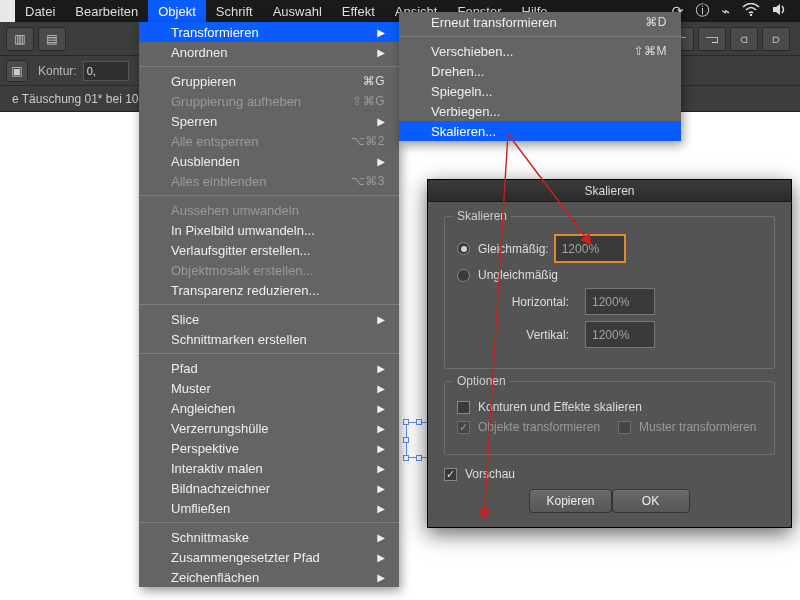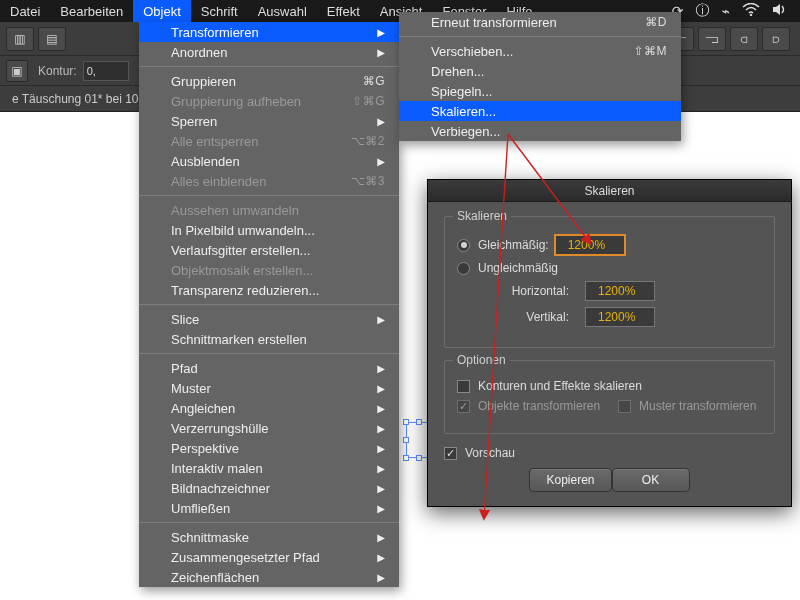--- a/index.html
+++ b/index.html
@@ -1,19 +1,19 @@
 <!DOCTYPE html>
 <html><head>
 <meta charset="utf-8">
 <style>
   * { box-sizing: border-box; margin: 0; padding: 0; font-family: "Lucida Grande", "Helvetica Neue", Arial, sans-serif; }
   body { background: #e8e8e8; width: 800px; height: 600px; overflow: hidden; position: relative; }
 
   
-  .menubar { background: #1a1a1a; height: 22px; display: flex; align-items: center; color: #ddd; font-size: 13px; }
+  .menubar { background: #1a1a1a; height: 22px; display: flex; align-items: center; color: #ddd; font-size: 13px; margin-left: 15px; }
   .menubar .mitem { padding: 0 10px; height: 100%; display: flex; align-items: center; cursor: default; }
   .menubar .mitem.active { background: #0a5cff; color: #fff; }
   .menubar-right { margin-left: auto; display: flex; align-items: center; gap: 12px; padding-right: 12px; color: #ddd; }
   .menubar-right span { font-size: 14px; }
 
   
   .toolbar { background: #3d3d3d; height: 34px; border-bottom: 1px solid #2a2a2a; display: flex; align-items: center; padding: 0 6px; }
   .toolbar2 { background: #3d3d3d; height: 30px; border-bottom: 1px solid #2a2a2a; display: flex; align-items: center; padding: 0 6px; color:#bbb; font-size:12px; gap:6px;}
   .tool-btn { width: 28px; height: 24px; background:#4a4a4a; border:1px solid #2a2a2a; border-radius:2px; margin-right:4px; display:flex;align-items:center;justify-content:center;color:#ccc;font-size:12px;}
   .mini-input { width:46px; height:20px; background:#2f2f2f; border:1px solid #555; color:#ddd; font-size:11px; padding:0 3px;}
@@ -43,21 +43,21 @@
   .dialog-title { background:linear-gradient(#3b3b3b,#2b2b2b); height:22px; display:flex; align-items:center; justify-content:center; color:#ddd; font-size:12px; border-bottom:1px solid #1a1a1a;}
   .dialog-body { padding:14px 16px 14px 16px; color:#ddd; font-size:12px; }
   .group { border:1px solid #6e6e6e; border-radius:2px; padding:12px 12px 14px 12px; margin-bottom:12px; position:relative;}
   .group-label { position:absolute; top:-8px; left:8px; background:#545454; padding:0 4px; color:#cfcfcf; font-size:12px;}
   .frow { display:flex; align-items:center; margin:6px 0; }
   .frow label { flex:0 0 auto; }
   .radio, .check { width:13px; height:13px; border:1px solid #888; margin-right:8px; display:inline-flex; align-items:center; justify-content:center; background:#3a3a3a;}
   .radio { border-radius:50%; }
   .radio.sel::after { content:""; width:6px; height:6px; background:#cfd2d6; border-radius:50%; display:block;}
   .check.sel::after { content:"✓"; color:#ddd; font-size:11px; line-height:11px;}
-  .txtin { background:#3a3a3a; border:1px solid #777; color:#eab308; font-size:12px; padding:2px 12px; width:70px; height:20px; }
+  .txtin { background:#3a3a3a; border:1px solid #777; color:#a3a3a3; font-size:12px; padding:2px 6px; width:70px; height:27px; }
   .txtin.hot { border:1px solid #e08a2a; box-shadow:0 0 0 1px #e08a2a; }
   .indent { margin-left:22px; }
   .lbl-right { width:90px; text-align:right; margin-right:16px;}
   .buttons { display:flex; justify-content:center; margin-top:8px;}
   .btn { background:linear-gradient(#6a6a6a,#575757); border:1px solid #333; border-radius:4px; color:#eee; font-size:12px; padding:4px 16px; min-width:78px; text-align:center; box-shadow:0 1px 0 rgba(255,255,255,0.1) inset;}
   .disabled-txt { color:#9a9a9a; }
 </style>
 </head>
 <body>
 
@@ -238,25 +238,25 @@
     <div class="row">
       <span>Verschieben...</span>
       <span class="sc">⇧⌘M</span>
     </div>
     <div class="row">
       <span>Drehen...</span>
     </div>
     <div class="row">
       <span>Spiegeln...</span>
     </div>
+    <div class="row">
+      <span>Verbiegen...</span>
+    </div>
     <div class="row hover">
       <span>Skalieren...</span>
-    </div>
-    <div class="row">
-      <span>Verbiegen...</span>
     </div>
   </div>
 
 <div class="dialog">
   <div class="dialog-title">Skalieren</div>
   <div class="dialog-body">
     <div class="group">
       <div class="group-label">Skalieren</div>
       <div class="frow">
         <span class="radio sel"></span>

